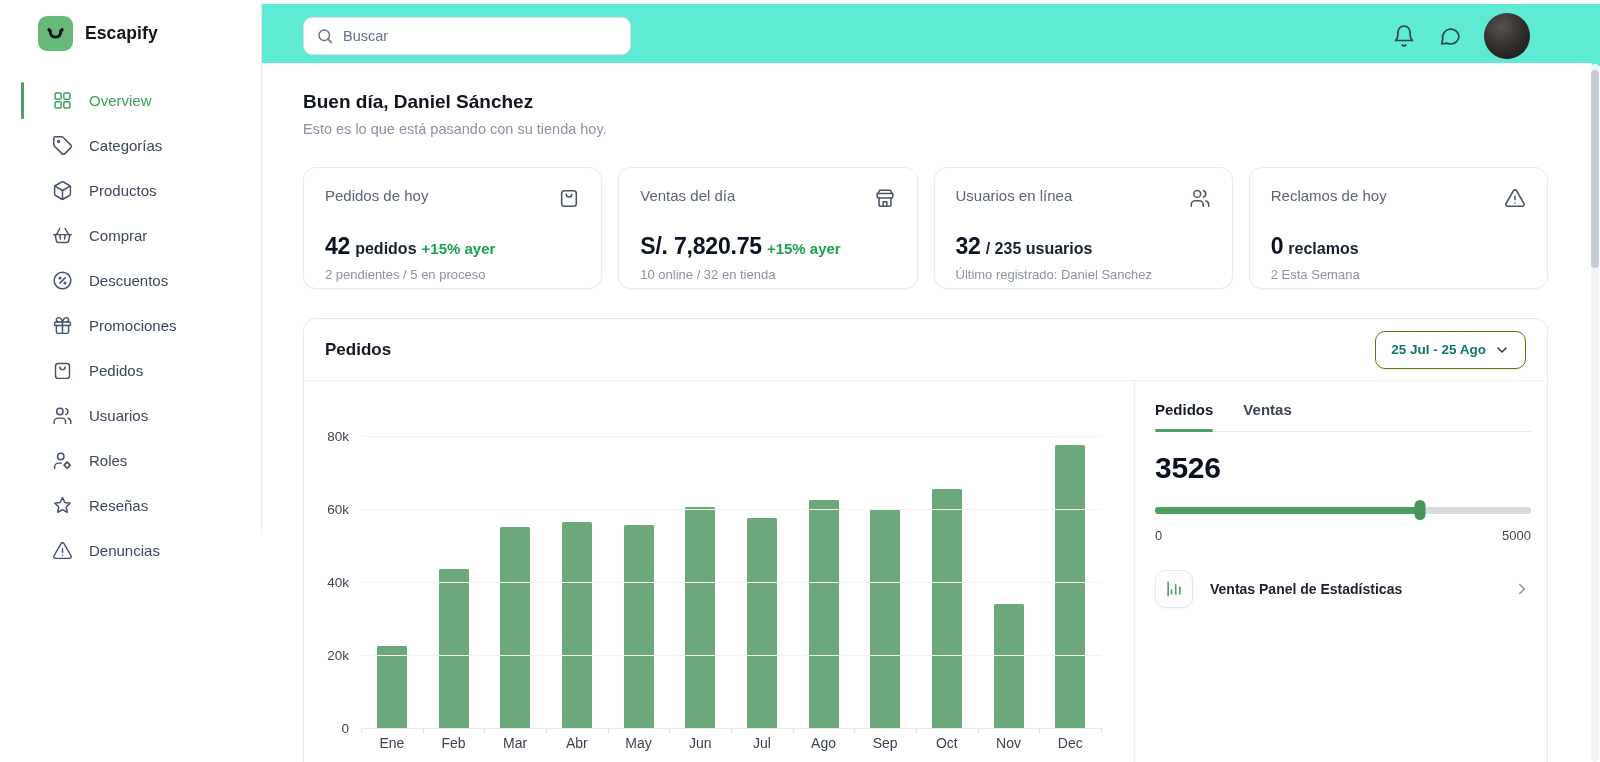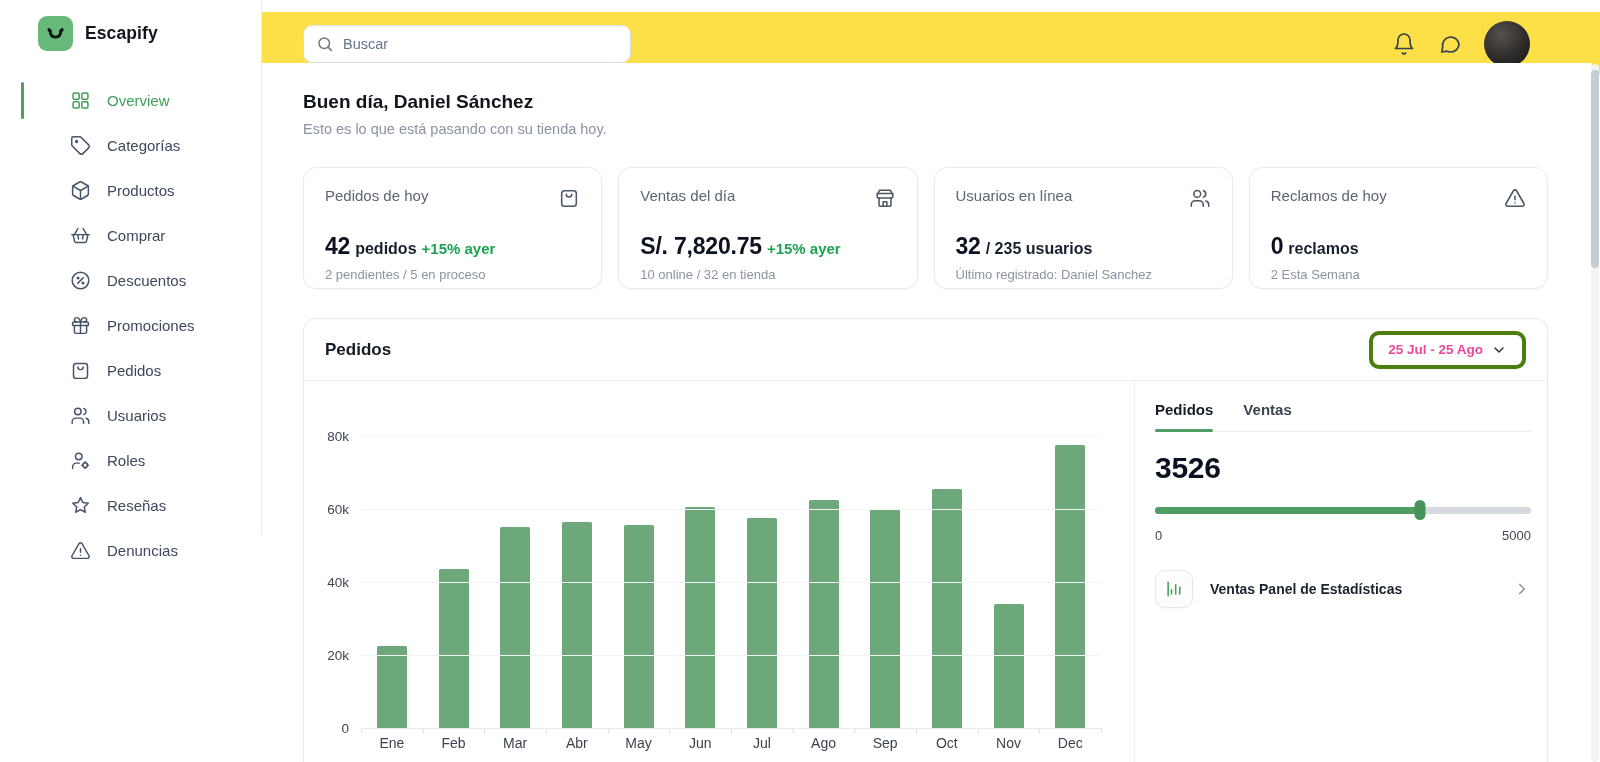--- a/index.html
+++ b/index.html
@@ -3,32 +3,32 @@
 <meta charset="utf-8">
 <style>
   * { margin:0; padding:0; box-sizing:border-box; }
   html,body { width:1600px; height:762px; overflow:hidden; background:#fff;
     font-family:"Liberation Sans","DejaVu Sans",sans-serif; color:#1c2430; }
   svg { display:block; }
 
   
   .sidebar { position:absolute; left:0; top:0; width:262px; height:534px; background:#fff;
     border-right:1px solid #e9ecef; }
-  .topbar { position:absolute; left:262px; top:12px; width:1338px; height:63px; background:#fde047;
+  .topbar { position:absolute; left:262px; top:4px; width:1338px; height:63px; background:#5eead4;
     border-bottom:1px solid #e9ecef; }
   .main { position:absolute; left:262px; top:63px; width:1330px; height:699px; background:#fff; }
 
   
   .logo-row { display:flex; align-items:center; gap:12px; padding:10px 0 0 38px; height:56px; }
   .logo-mark { width:35px; height:35px; border-radius:9px; background:#67b97a;
     display:flex; align-items:center; justify-content:center; }
   .logo-name { font-size:17.5px; font-weight:700; color:#10151d; letter-spacing:.1px; }
   .nav { margin-top:22px; }
   .nav-item { position:relative; display:flex; align-items:center; gap:16px; height:45px;
-    padding-left:70px; cursor:pointer; color:#3c485c; font-size:15px; font-weight:500; }
+    padding-left:52px; cursor:pointer; color:#3c485c; font-size:15px; font-weight:500; }
   .nav-item .nav-icon { width:21px; height:21px; color:#46536a; }
   .nav-item.active { color:#3f9e59; }
   .nav-item.active .nav-icon { color:#3f9e59; }
   .nav-item.active::before { content:""; position:absolute; left:21px; top:4px; bottom:4px;
     width:3px; border-radius:2px; background:#4f9d62; }
 
   
   .search-box { position:absolute; left:41px; top:13px; width:328px; height:38px;
     border:1px solid #d9dde3; border-radius:9px; display:flex; align-items:center;
     gap:9px; padding:0 12px; background:#fff; }
@@ -62,22 +62,22 @@
 
   
   .panel { position:absolute; left:41px; top:255px; width:1245px; height:520px; background:#fff;
     border:1px solid #e7eaee; border-radius:13px 13px 0 0; border-bottom:none;
     box-shadow:0 1px 2px rgba(16,24,40,.03); }
   .panel-header { height:62px; display:flex; align-items:center; justify-content:space-between;
     padding:0 21px; border-bottom:1px solid #eef0f3; }
   .panel-title { font-size:17px; font-weight:700; color:#141a24; }
   .panel-header-actions { display:flex; gap:13px; }
   .pill-btn { height:38px; display:flex; align-items:center; gap:8px; padding:0 15px;
-    background:#fff; border:4px solid #4d7c0f; border-radius:10px; cursor:pointer;
-    font-size:13.5px; font-weight:700; color:#ec4899; font-family:inherit;
+    background:#fff; border:1px solid #4d7c0f; border-radius:10px; cursor:pointer;
+    font-size:13.5px; font-weight:700; color:#0f766e; font-family:inherit;
     box-shadow:0 1px 2px rgba(16,24,40,.05); }
   .pill-btn .btn-icon { width:16px; height:16px; color:#303a48; }
   .panel-body { display:flex; height:457px; }
 
   
   .chart-region { width:830px; position:relative; }
   .plot { position:absolute; left:57px; top:55px; width:740px; height:292px; }
   .gridline { position:absolute; left:0; right:0; height:1px; background:#f1f3f5; }
   .gridline.zero { background:#e7eaed; }
   .ytick { position:absolute; right:calc(100% + 12px); transform:translateY(-50%);

